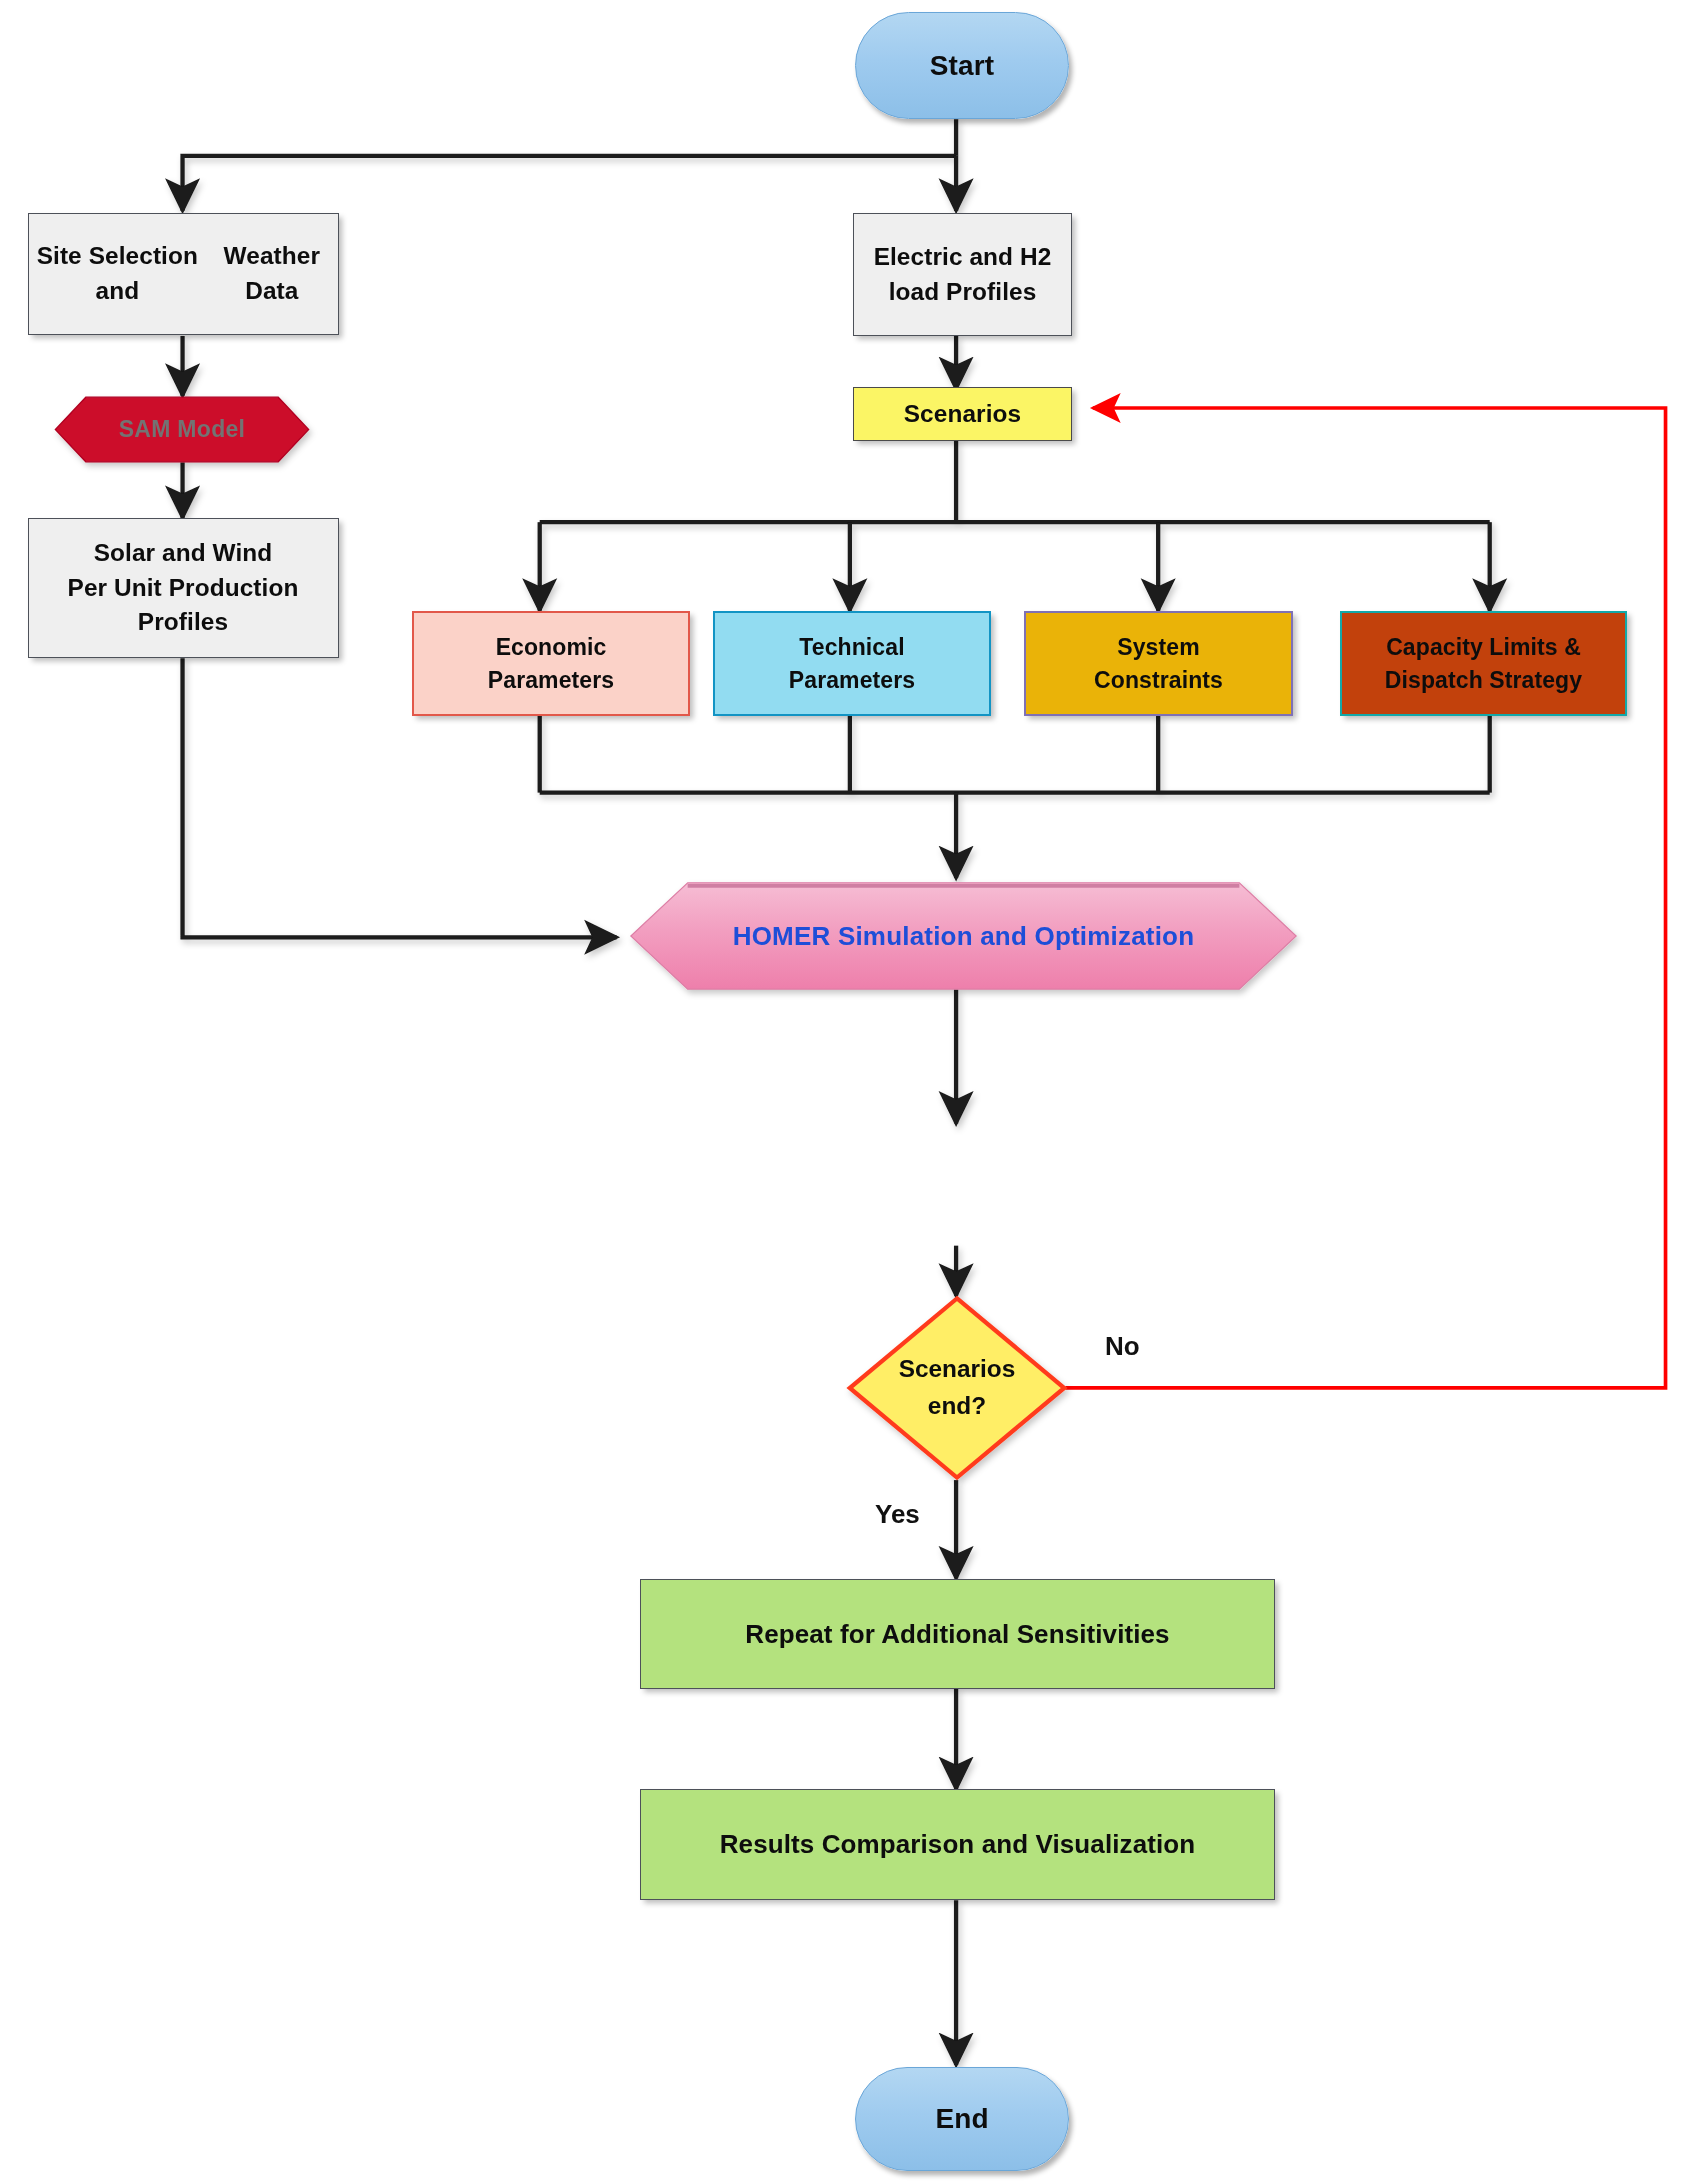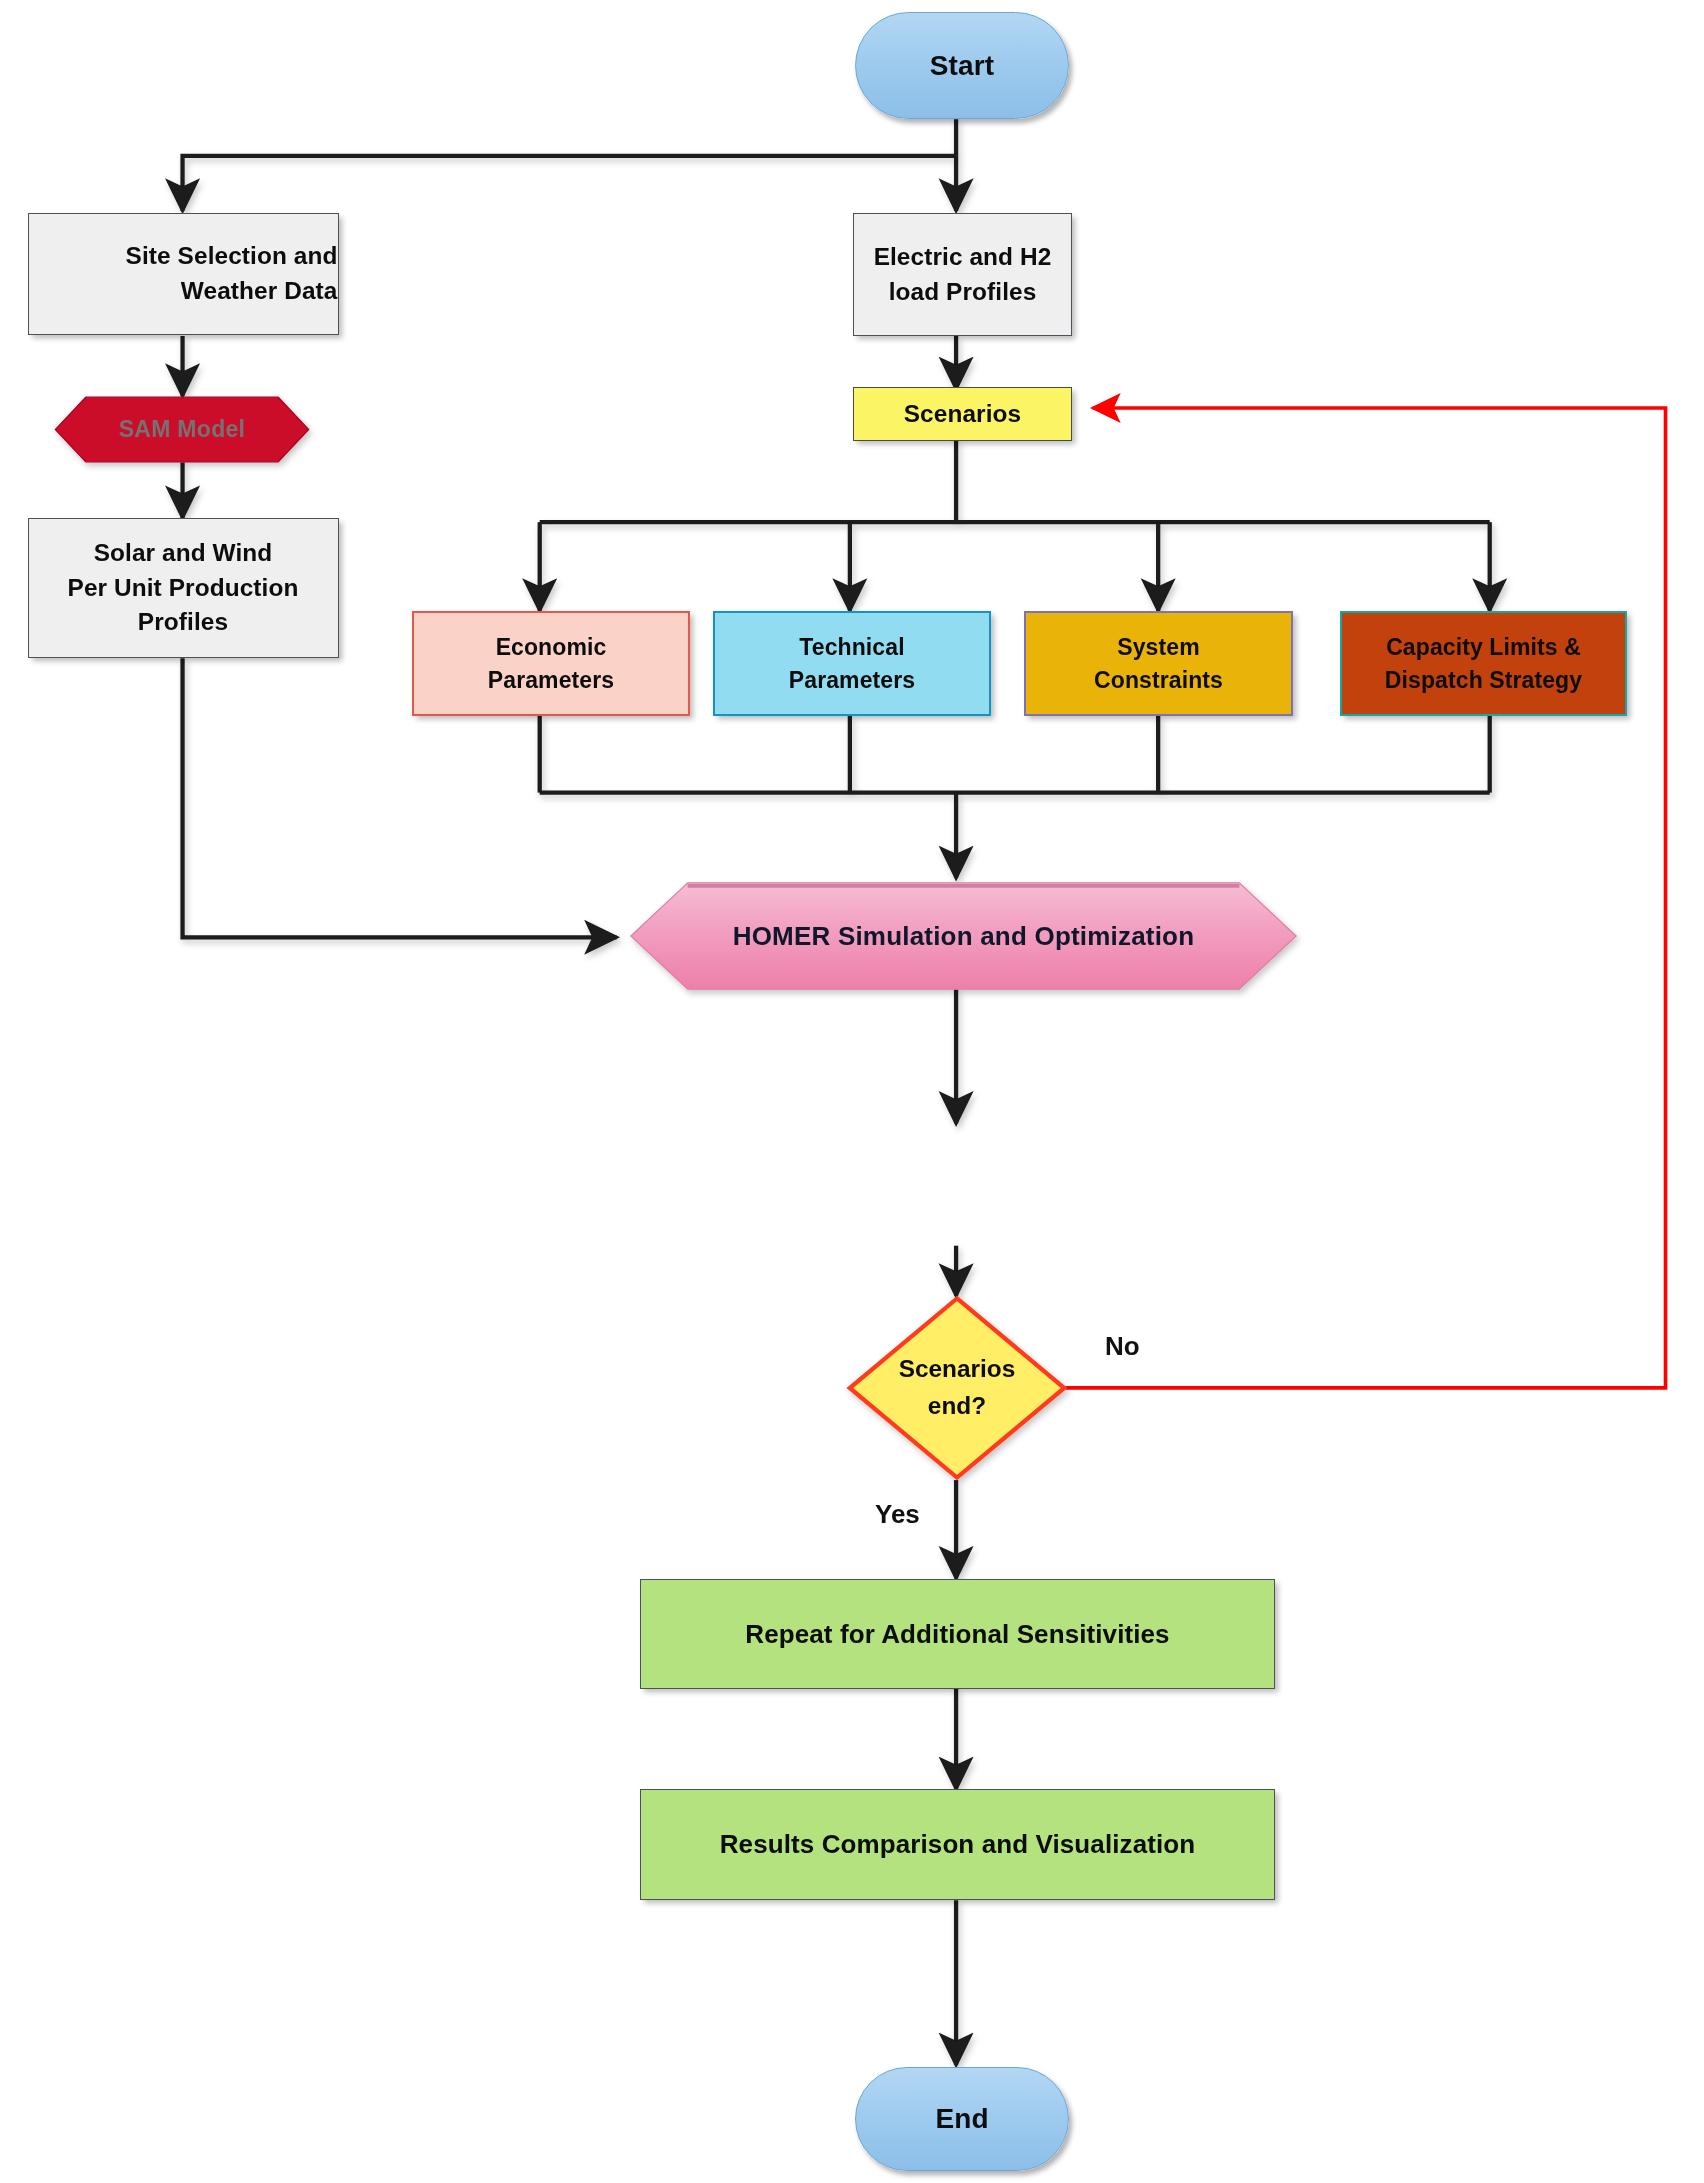--- a/index.html
+++ b/index.html
@@ -81,21 +81,21 @@
   .hexwrap svg { display:block; overflow:visible; }
   .hexlabel {
     position:absolute;
     left:0; top:0; right:0; bottom:0;
     display:flex; align-items:center; justify-content:center;
     text-align:center;
     font-weight:bold;
     pointer-events:none;
   }
   .samlabel  { color:#737373; font-size:23px; letter-spacing:0.3px; }
-  .homerlabel{ color:#0f172a; font-size:26px; letter-spacing:0.2px; }
+  .homerlabel{ color:#1d4ed8; font-size:26px; letter-spacing:0.2px; }
 
   
   .diamondwrap { position:absolute; }
   .diamondwrap svg { display:block; overflow:visible; }
   .diamondlabel {
     position:absolute; left:0; top:0; right:0; bottom:0;
     display:flex; align-items:center; justify-content:center;
     flex-direction:column;
     font-weight:bold; font-size:24.4px; color:#0d0d0d; line-height:1.5;
     pointer-events:none;
@@ -172,21 +172,21 @@
 
     <g stroke="#ff0000" stroke-width="6" fill="none">
       <path d="M1745,2273 L2728,2273 L2728,668 L1790,668" marker-end="url(#ahr)"></path>
     </g>
   </svg>
 
   <div class="node terminator" style="left:855px; top:12.2px; width:214px; height:107px;">
     <span>Start</span>
   </div>
 
-  <div class="node proc lines" style="left:27.5px; top:213px; width:311px; height:122px; flex-direction:column;align-items:flex-end;">
+  <div class="node proc lines" style="left:27.5px; top:213px; width:311px; height:122px; flex-direction:row;">
     <span>Site Selection and</span>
     <span>Weather Data</span>
   </div>
 
   <div class="hexwrap" style="left:54px; top:396px; width:256px; height:67px;">
     <svg width="256" height="67" viewBox="0 0 420 110">
       <polygon points="52,2 368,2 418,55 368,108 52,108 2,55" fill="#cc0a2a" stroke="#b00020" stroke-width="2" filter="url(#softshadow)"></polygon>
     </svg>
     <div class="hexlabel samlabel">
       <span>SAM Model</span>

